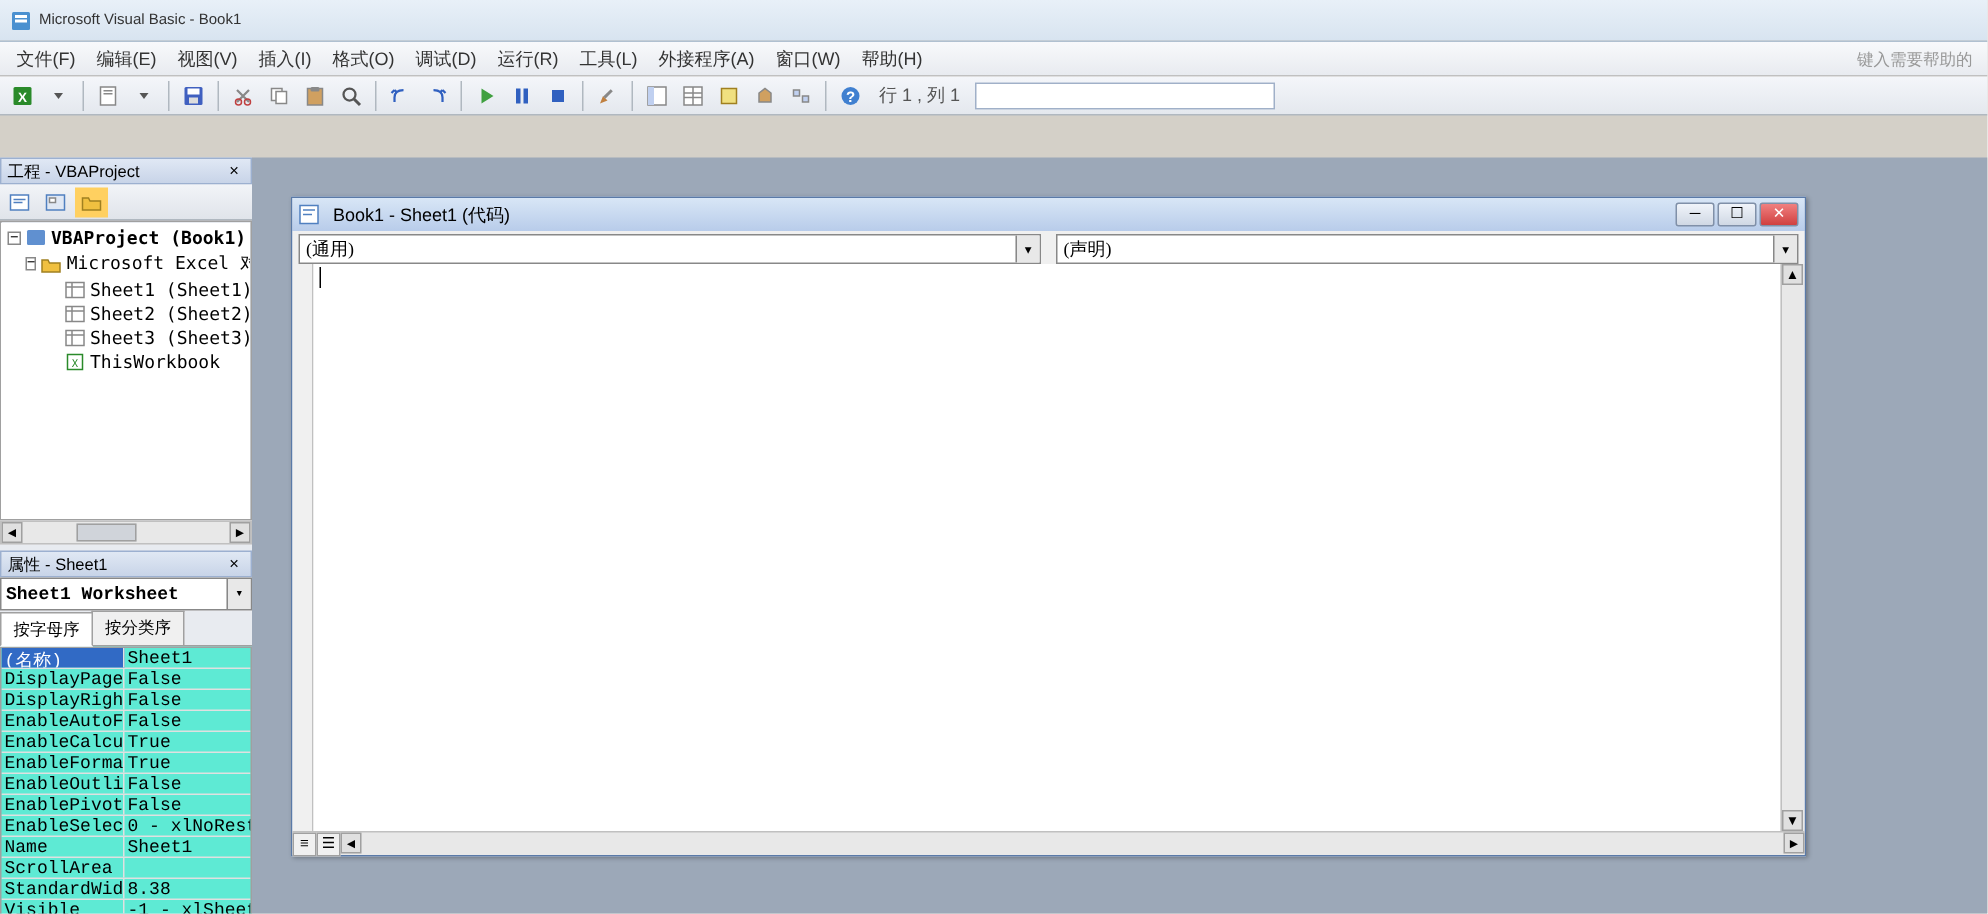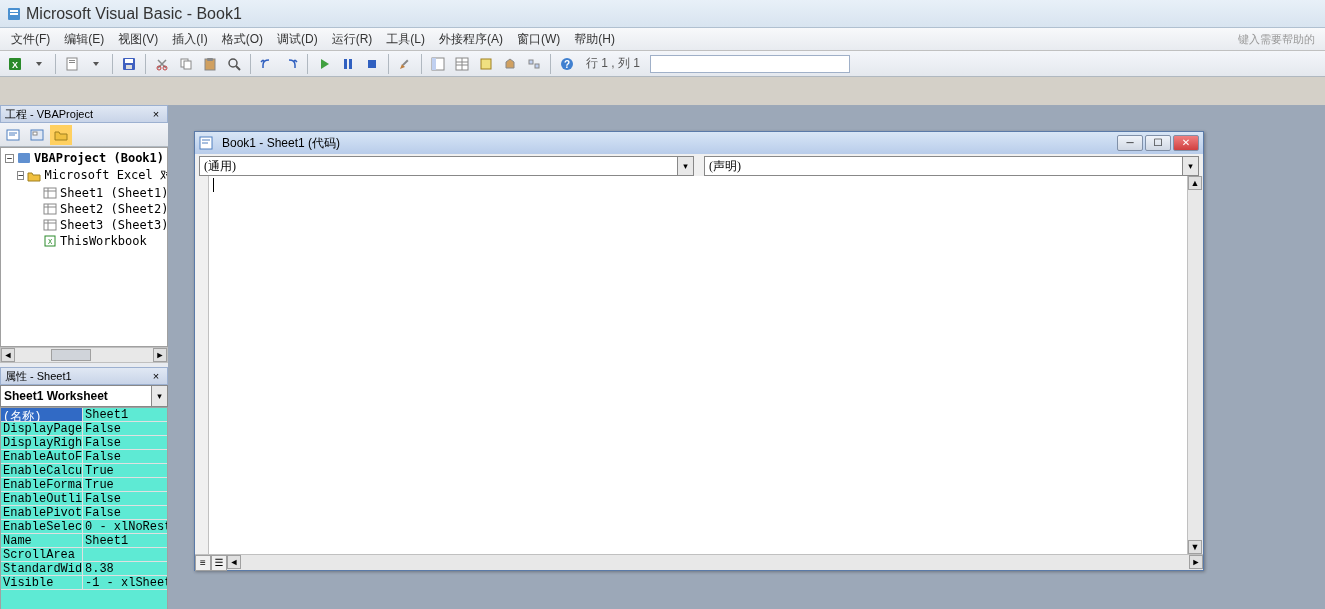--- a/index.html
+++ b/index.html
@@ -1,20 +1,20 @@
 <!DOCTYPE html>
 <html><head>
 <meta charset="utf-8">
 <style>
 * { box-sizing: border-box; margin: 0; padding: 0; }
 body { font-family: "Microsoft YaHei", Tahoma, sans-serif; font-size: 12px; background: #d4d0c8; width: 1325px; height: 609px; overflow: hidden; position: relative; }
 
 .titlebar { height: 28px; background: linear-gradient(to bottom, #e8f0f8, #d8e4f0); display: flex; align-items: center; padding: 0 6px; border-bottom: 1px solid #b0c0d0; }
 .titlebar .icon { width: 16px; height: 16px; margin-right: 4px; }
-.titlebar .title { font-size: 16px; color: #333; }
+.titlebar .title { font-size: 10px; color: #333; }
 
 .menubar { height: 23px; background: linear-gradient(to bottom, #f8f9fb, #e8ebf0); display: flex; align-items: center; padding: 0 4px; border-bottom: 1px solid #c0c0c0; justify-content: space-between; }
 .menubar-left { display: flex; }
 .menu-item { padding: 2px 7px; color: #333; cursor: default; }
 .help-hint { color: #999; font-size: 11px; padding-right: 6px; }
 
 .toolbar { height: 26px; background: linear-gradient(to bottom, #f4f6fa, #e4e8ee); display: flex; align-items: center; padding: 0 4px; border-bottom: 1px solid #b0b8c0; gap: 2px; }
 .tsep { width: 1px; height: 20px; background: #b0b8c0; margin: 0 3px; }
 .tbtn { width: 22px; height: 22px; display: flex; align-items: center; justify-content: center; border: 1px solid transparent; }
 .status-text { margin-left: 6px; color: #555; }
@@ -36,21 +36,21 @@
 .tree-label { }
 .indent0 { padding-left: 2px; }
 .indent1 { padding-left: 14px; }
 .indent2 { padding-left: 40px; }
 
 .hscroll { height: 16px; background: #e8e8e8; border: 1px solid #c0c0c0; position: relative; }
 .hscroll .thumb { position: absolute; left: 50px; top: 1px; width: 40px; height: 12px; background: #d0d4da; border: 1px solid #a0a0a0; }
 .hscroll .arrow { position: absolute; width: 14px; height: 14px; top: 0; background: #e0e0e0; border: 1px solid #a0a0a0; text-align: center; line-height: 12px; font-size: 9px; }
 
 .prop-header { margin-top: 4px; }
-.prop-object { height: 22px; background: #fff; border: 1px solid #888; display: flex; align-items: center; padding: 0 3px; font-family: Liberation Sans, sans-serif; font-size: 12px; position: relative; }
+.prop-object { height: 22px; background: #fff; border: 1px solid #888; display: flex; align-items: center; padding: 0 3px; font-family: Liberation Mono, monospace; font-size: 12px; position: relative; }
 .prop-object .dropdown-btn { position: absolute; right: 0; top: 0; width: 16px; height: 100%; background: #e8e8e8; border-left: 1px solid #888; text-align: center; line-height: 20px; font-size: 9px; }
 
 .prop-tabs { display: flex; background: #e8ebf0; border-bottom: 1px solid #a0a0a0; }
 .prop-tab { padding: 3px 8px; font-size: 11px; border: 1px solid #a0a0a0; border-bottom: none; background: #f0f0f0; margin-right: -1px; }
 .prop-tab.active { background: #fff; border-bottom: 1px solid #fff; position: relative; top: 1px; }
 
 .prop-grid { flex: 1; background: #5eead4; border: 1px solid #a0a0a0; overflow: auto; font-family: Liberation Mono, monospace; font-size: 12px; }
 .prop-row { display: flex; height: 14px; border-bottom: 1px solid #e0e0e0; }
 .prop-name { width: 82px; padding: 0 2px; border-right: 1px solid #e0e0e0; overflow: hidden; white-space: nowrap; }
 .prop-val { flex: 1; padding: 0 2px; overflow: hidden; white-space: nowrap; }
@@ -347,20 +347,24 @@
     </div>
 
     <div class="panel-header prop-header">
       <span>属性 - Sheet1</span>
       <span class="panel-close">×</span>
     </div>
     <div class="prop-object">
       <b>Sheet1 Worksheet</b>
       <span class="dropdown-btn">▾</span>
     </div>
+    <div class="prop-tabs">
+      <div class="prop-tab active">按字母序</div>
+      <div class="prop-tab">按分类序</div>
+    </div>
     <div class="prop-grid" id="prop-grid">
         <div class="prop-row selected">
           <div class="prop-name">(名称)</div>
           <div class="prop-val">Sheet1</div>
         </div>
         <div class="prop-row">
           <div class="prop-name">DisplayPageBre</div>
           <div class="prop-val">False</div>
         </div>
         <div class="prop-row">

